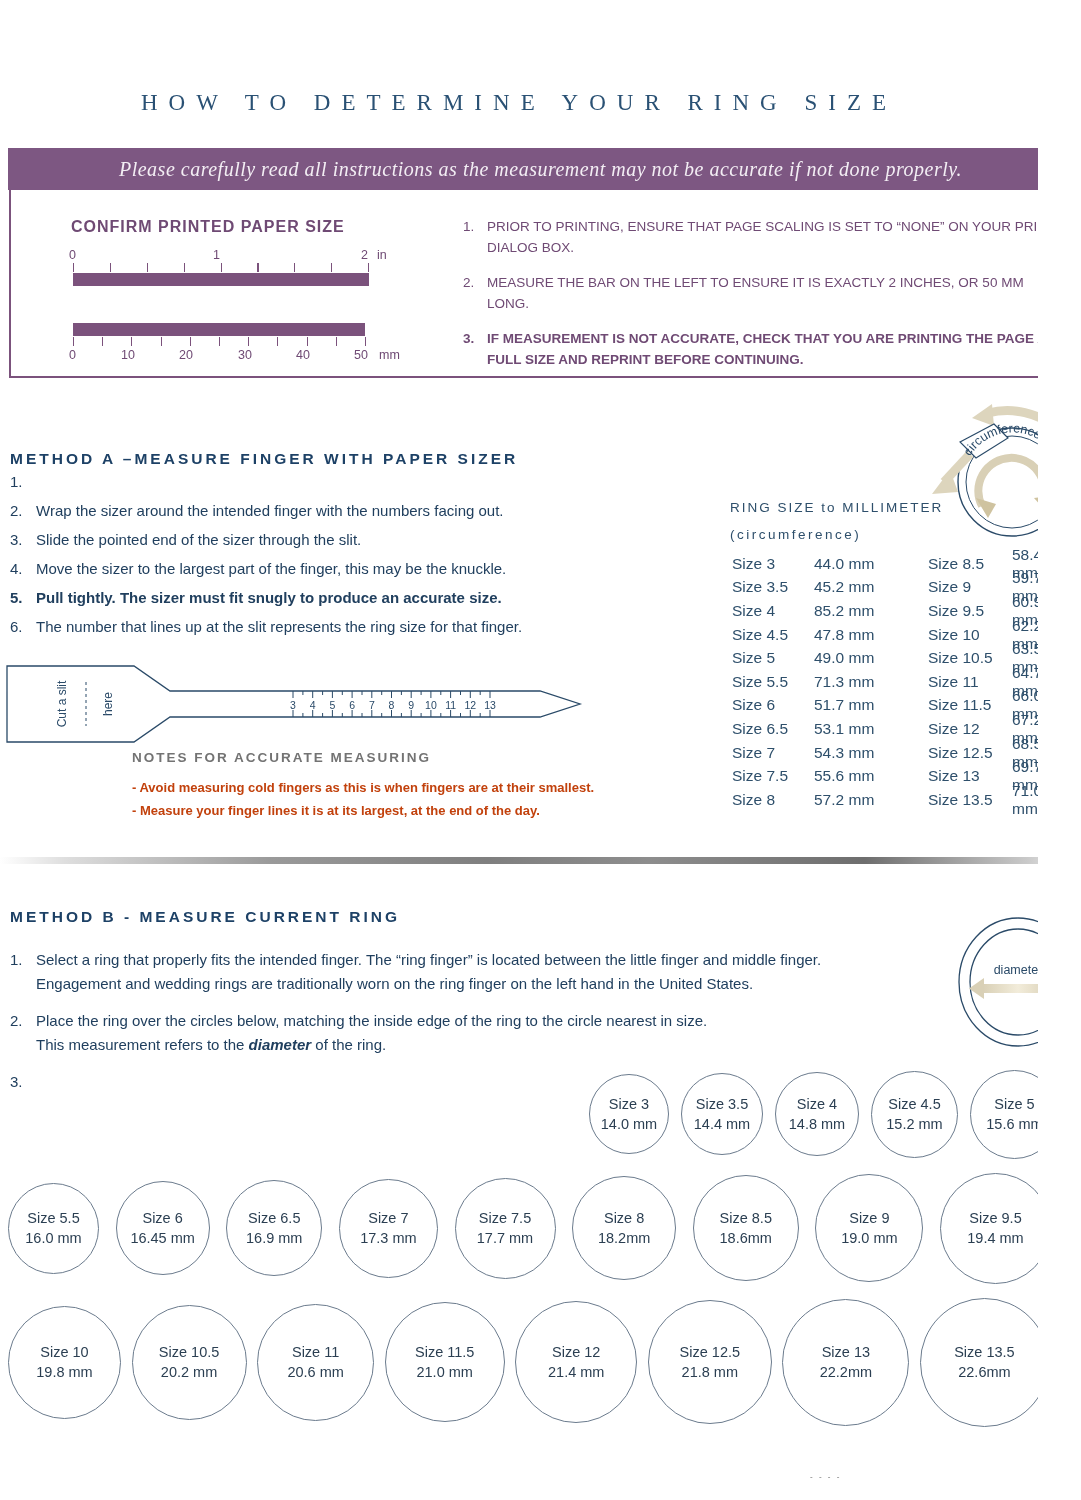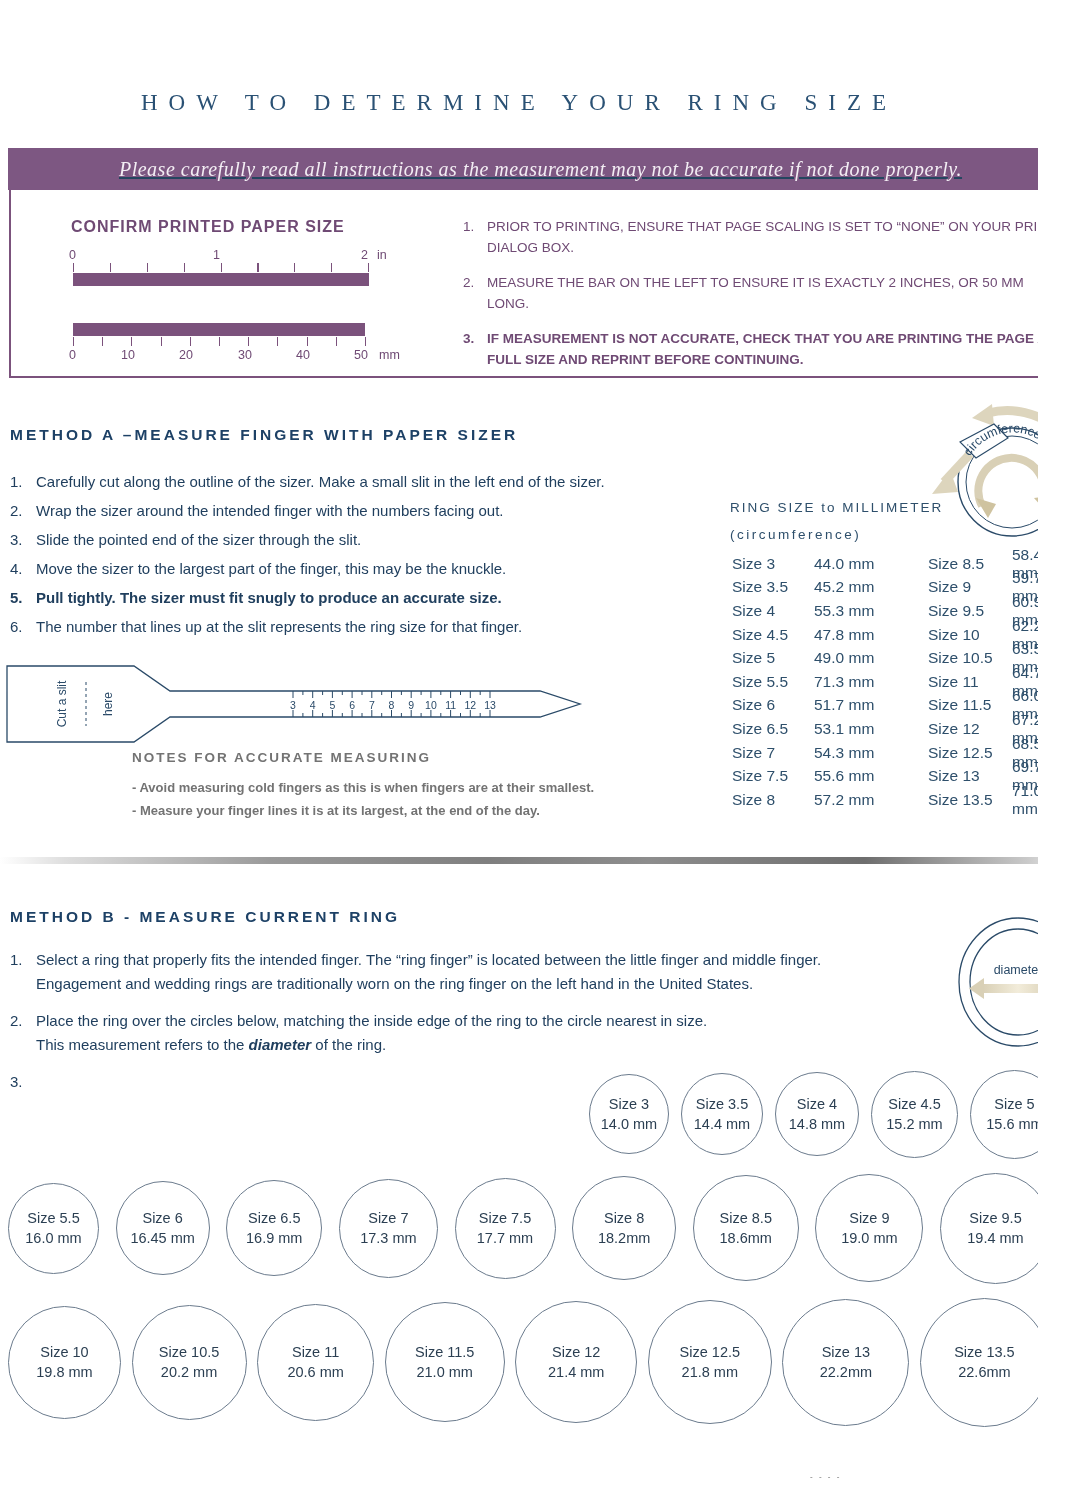--- a/index.html
+++ b/index.html
@@ -3,21 +3,21 @@
 <meta charset="utf-8">
 <style>
   html,body{margin:0;padding:0;background:#fff;}
   #page{position:relative;width:1038px;height:1500px;background:#ffffff;overflow:hidden;
         font-family:"Liberation Sans",sans-serif;color:#24455f;}
 
   
   .doc-title{position:absolute;top:90px;left:0;right:0;text-align:center;
     font-family:"Liberation Serif",serif;font-size:23px;letter-spacing:11px;color:#2a5174;}
   .banner{position:absolute;left:8px;top:148px;width:1065px;height:42px;background:#7d5782;
-    display:flex;align-items:center;justify-content:center;text-decoration:underline;}
+    display:flex;align-items:center;justify-content:center;}
   .banner span{font-family:"Liberation Serif",serif;font-style:italic;font-size:20px;
     color:#f3eef4;letter-spacing:.5px;}
 
   
   .confirm-box{position:absolute;left:9px;top:190px;width:1065px;height:188px;
     border:2px solid #7b527c;border-top:none;box-sizing:border-box;}
   .confirm-heading{position:absolute;left:60px;top:28px;font-size:16px;font-weight:bold;
     letter-spacing:1px;color:#6f4a74;}
   .ruler{position:absolute;left:56px;width:340px;}
   .ruler-labels{position:relative;height:15px;font-size:12.5px;color:#6f4a74;}
@@ -45,21 +45,21 @@
   .table-head .t2{font-size:13.5px;letter-spacing:2.5px;}
   .size-table{position:absolute;left:732px;top:552px;width:340px;font-size:15.5px;color:#2e4f6b;}
   .trow{display:flex;height:23.6px;align-items:center;}
   .trow .ls{width:82px;}   .trow .lm{width:110px;}
   .trow .rs{width:84px;margin-left:4px;} .trow .rm{flex:1;}
 
   
   .notes-heading{position:absolute;left:132px;top:750px;font-size:13.5px;font-weight:bold;
     letter-spacing:2px;color:#737373;}
   .notes{position:absolute;left:132px;top:776px;font-size:13px;font-weight:bold;
-    line-height:23px;color:#737373;}
+    line-height:23px;color:#c2410c;}
 
   
   .divider{position:absolute;left:0;top:857px;width:1081px;height:7px;
     background:linear-gradient(to right,#ffffff 0%,#dedede 6%,#9a9a9a 25%,#7f7f7f 45%,
       #8d8d8d 60%,#6e6e6e 80%,#c9c9c9 95%,#f4f4f4 100%);}
 
   
   .steps-b{position:absolute;left:10px;top:948px;width:920px;}
   .bstep{display:flex;font-size:15px;line-height:24px;color:#203f5e;margin-bottom:13px;}
   .bstep .num{flex:0 0 26px;}
@@ -126,26 +126,25 @@
         <span class="num">2.</span>
         <span class="txt">MEASURE THE BAR ON THE LEFT TO ENSURE IT IS EXACTLY 2 INCHES, OR 50 MM LONG.</span>
       </div>
       <div class="cstep bold">
         <span class="num">3.</span>
         <span class="txt">IF MEASUREMENT IS NOT ACCURATE, CHECK THAT YOU ARE PRINTING THE PAGE AT FULL SIZE AND REPRINT BEFORE CONTINUING.</span>
       </div>
     </div>
   </div>
 
-  <div class="method-heading" style="top:426px">METHOD A –MEASURE FINGER WITH PAPER SIZER</div>
+  <div class="method-heading" style="top:450px">METHOD A –MEASURE FINGER WITH PAPER SIZER</div>
 
   <div class="steps-a">
     <div class="step">
         <span class="num">1.</span>
-        <span>Carefully cut along the outline of the sizer. Make a small slit in the left end of the sizer.</span>
       </div>
     <div class="step">
         <span class="num">2.</span>
         <span>Wrap the sizer around the intended finger with the numbers facing out.</span>
       </div>
     <div class="step">
         <span class="num">3.</span>
         <span>Slide the pointed end of the sizer through the slit.</span>
       </div>
     <div class="step">
@@ -192,21 +191,21 @@
         <span class="rm">58.4 mm</span>
       </div>
     <div class="trow">
         <span class="ls">Size 3.5</span>
         <span class="lm">45.2 mm</span>
         <span class="rs">Size 9</span>
         <span class="rm">59.7 mm</span>
       </div>
     <div class="trow">
         <span class="ls">Size 4</span>
-        <span class="lm">55.3 mm</span>
+        <span class="lm">85.2 mm</span>
         <span class="rs">Size 9.5</span>
         <span class="rm">60.9 mm</span>
       </div>
     <div class="trow">
         <span class="ls">Size 4.5</span>
         <span class="lm">47.8 mm</span>
         <span class="rs">Size 10</span>
         <span class="rm">62.2 mm</span>
       </div>
     <div class="trow">

